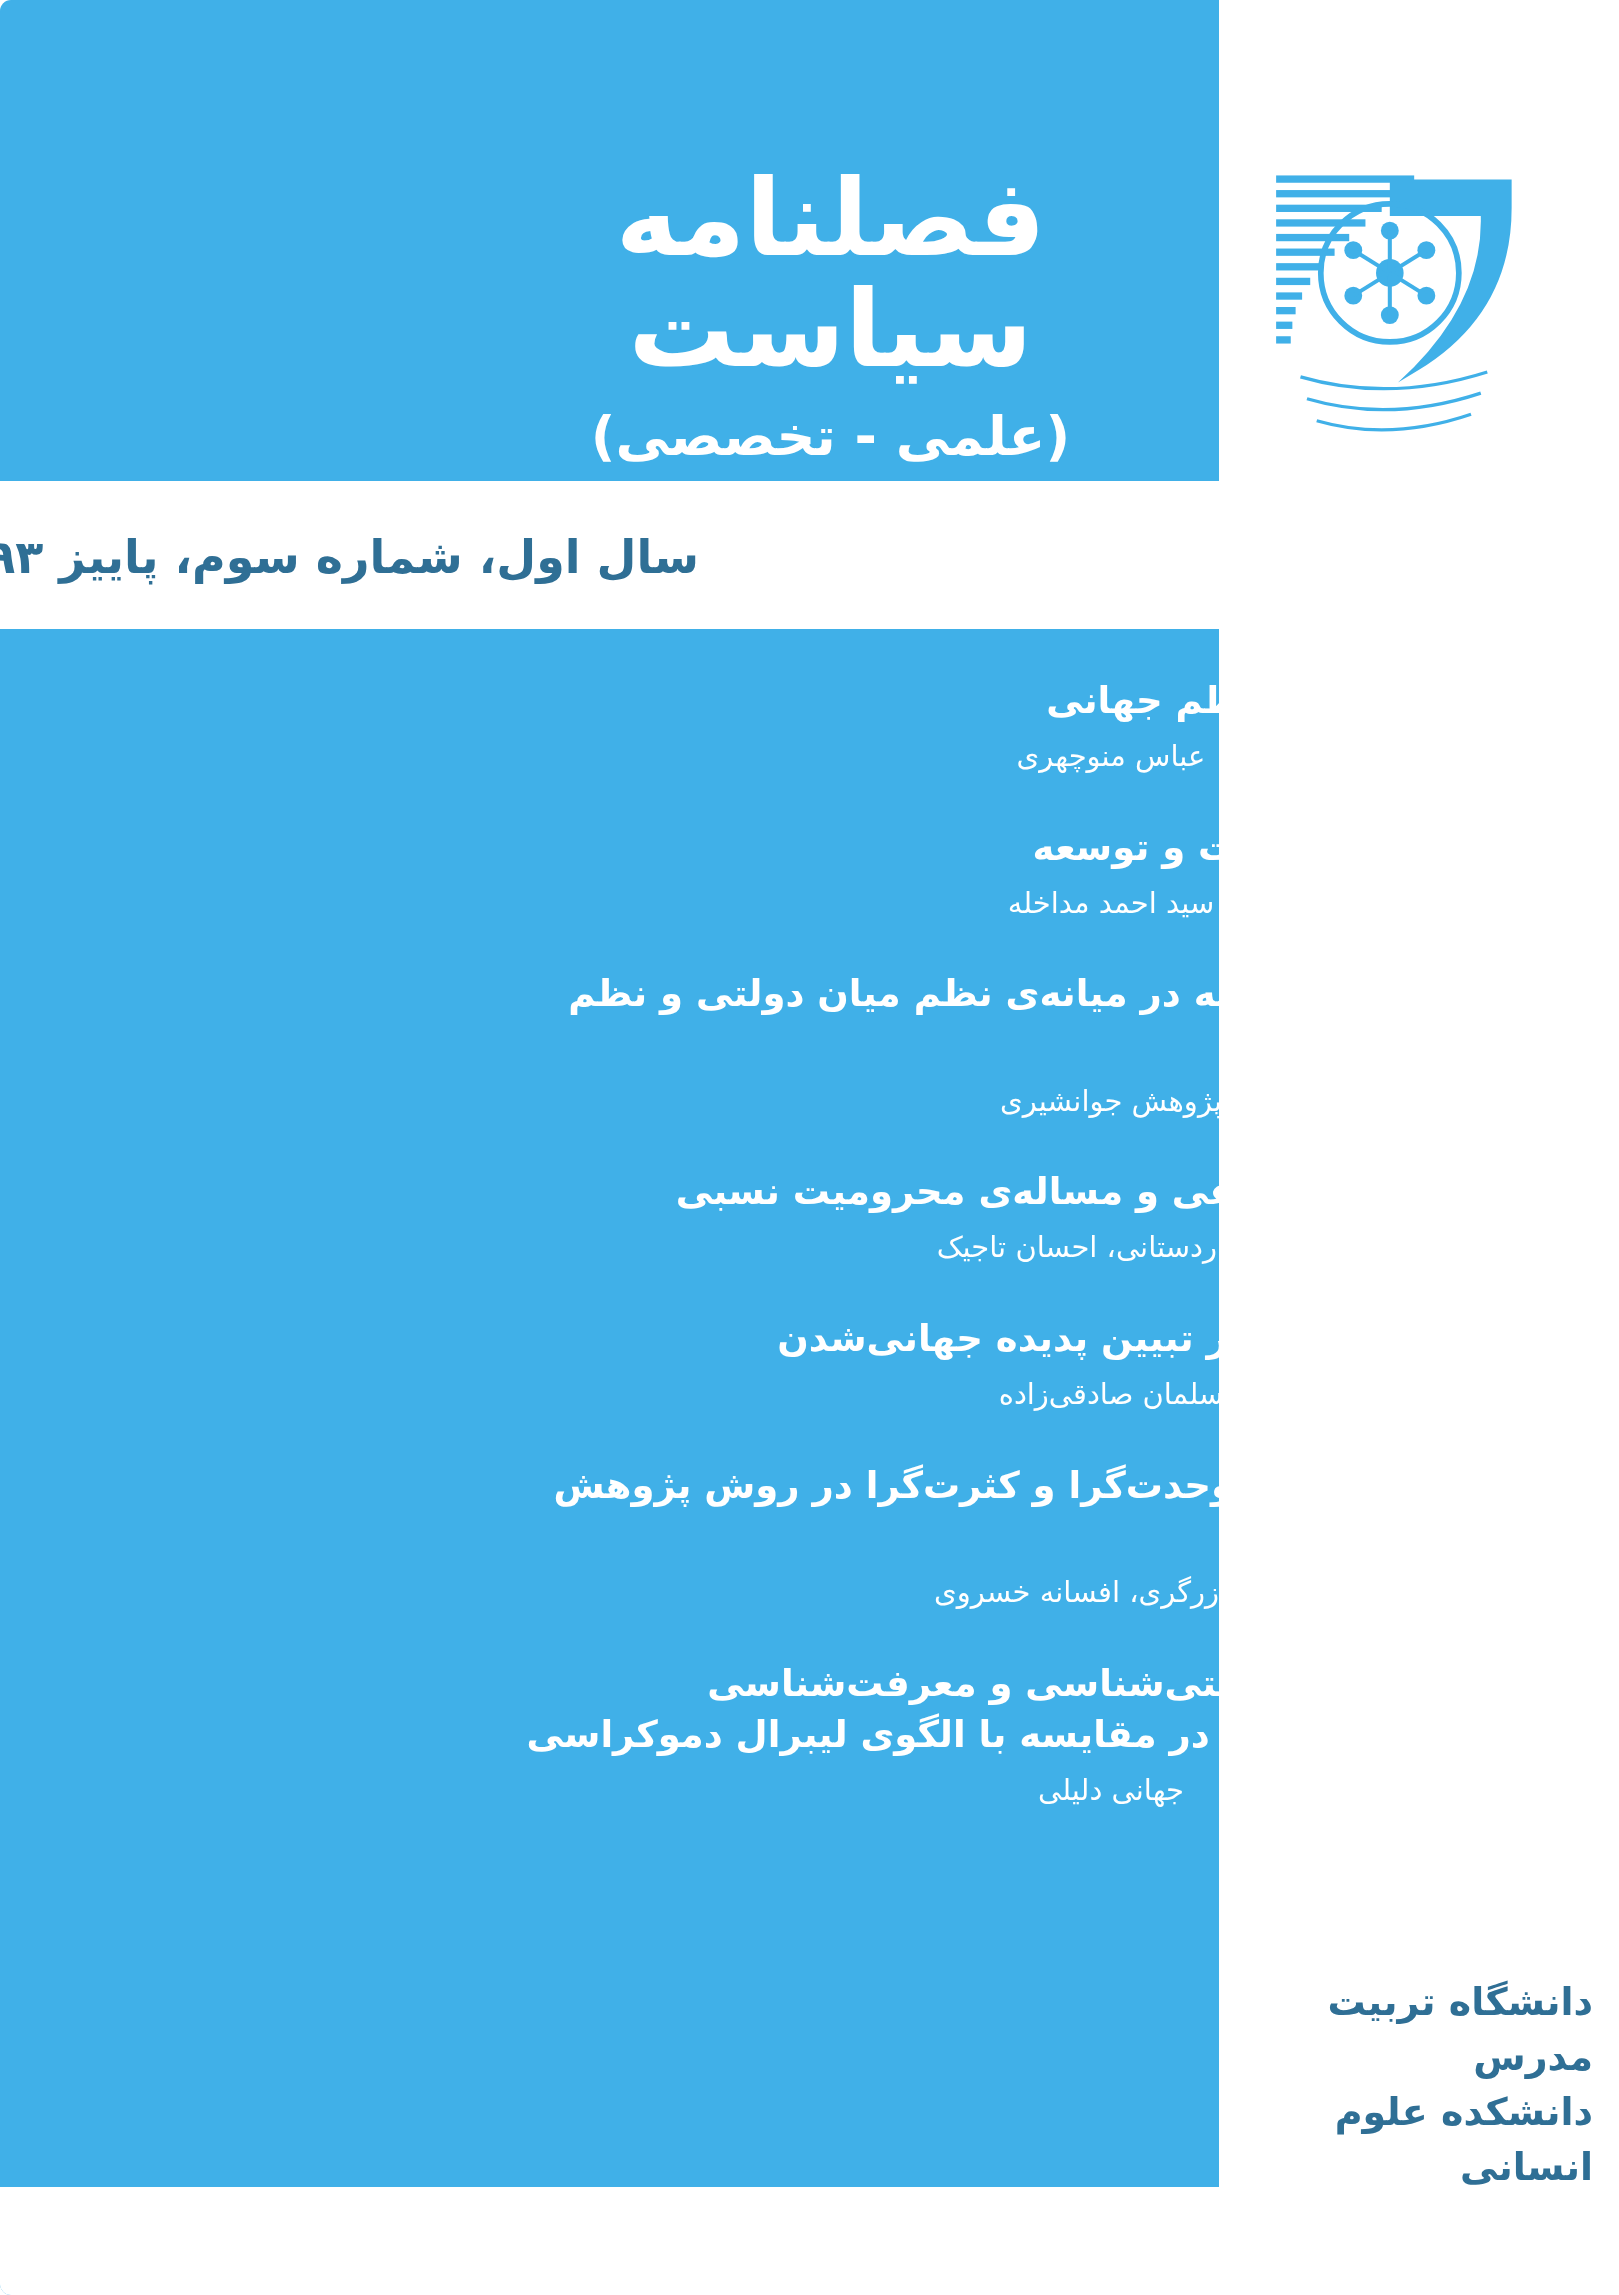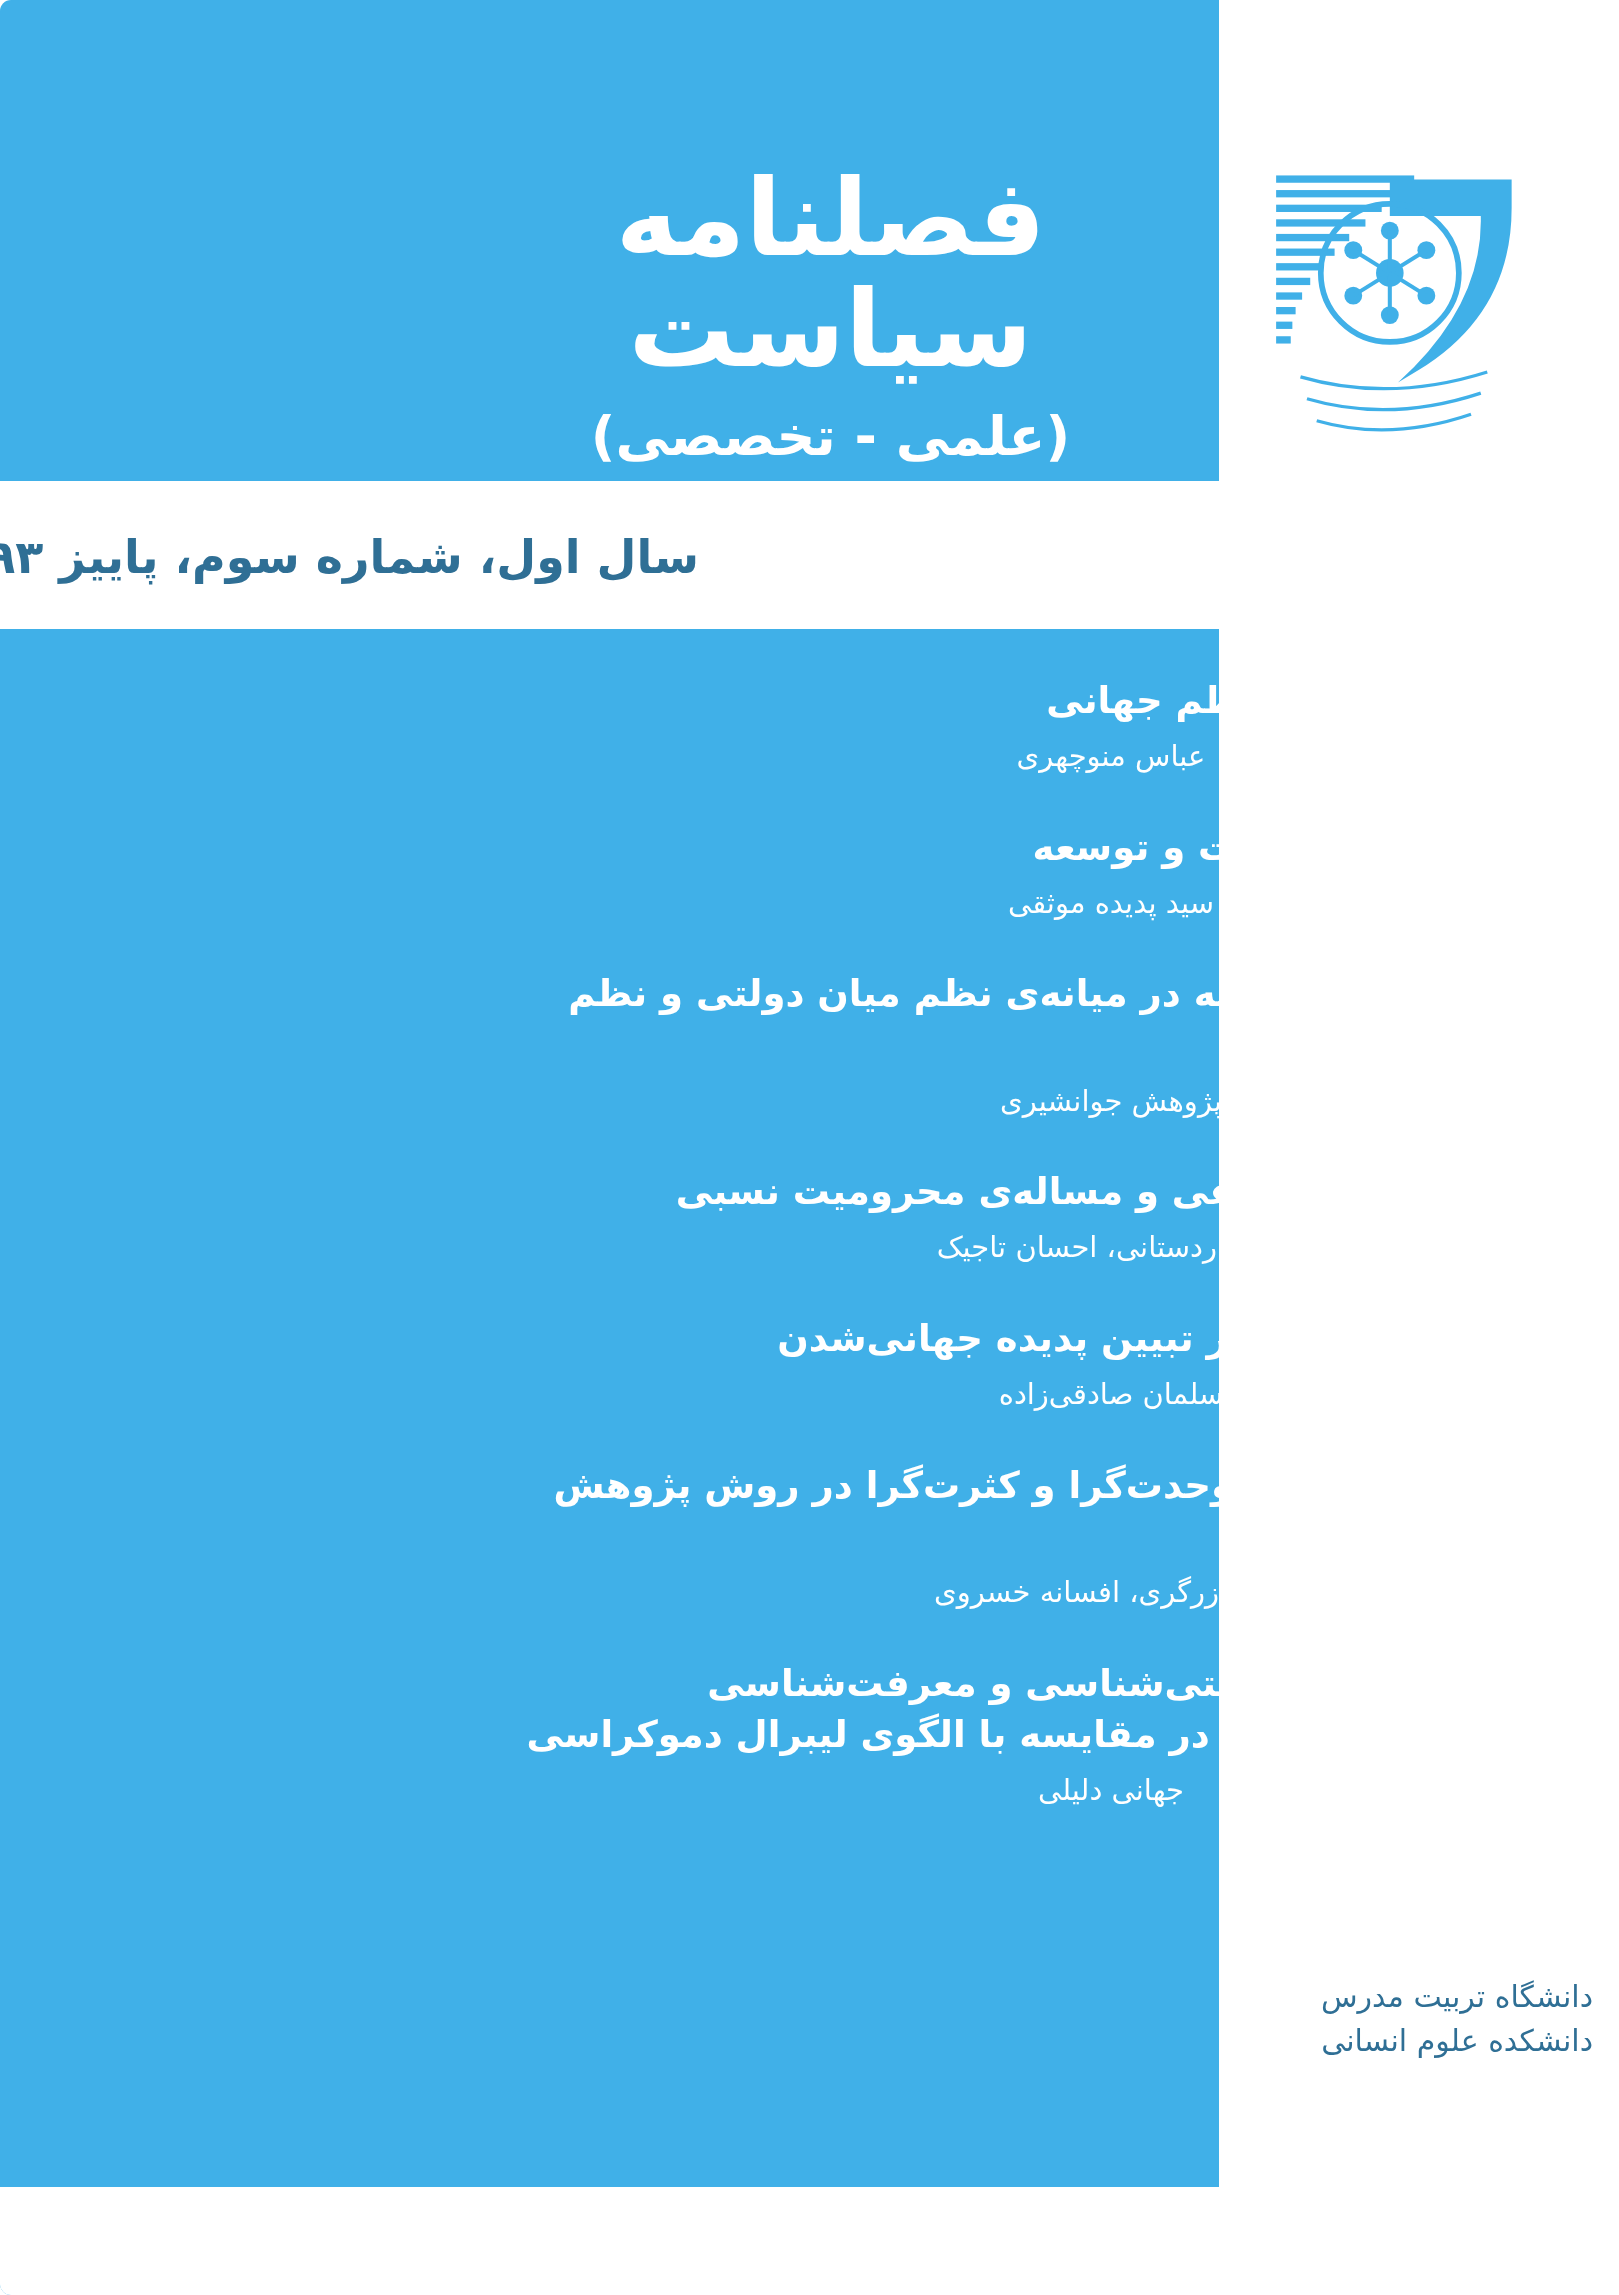--- a/index.html
+++ b/index.html
@@ -141,22 +141,22 @@
   .publisher {
     position: absolute;
     left: 1252px;
     top: 1975px;
     width: 341px;
     direction: rtl;
     text-align: right;
     color: #2f6f95;
   }
   .publisher div {
-    font-size: 30px;
-    font-weight: normal;
+    font-size: 38px;
+    font-weight: bold;
     line-height: 1.45;
   }
 </style>
 </head>
 <body>
 
 <div class="page">
 
   <div class="blue-field"></div>
   <div class="right-white"></div>
@@ -216,21 +216,21 @@
 
   <div class="contents">
 
     <div class="toc-item">
       <div class="toc-title">دیالکتیک جنگ و نظم جهانی</div>
       <div class="toc-author">عباس منوچهری</div>
     </div>
 
     <div class="toc-item">
       <div class="toc-title">ناسیونالیسم، دولت و توسعه</div>
-      <div class="toc-author">سید پدیده موثقی</div>
+      <div class="toc-author">سید احمد مداخله</div>
     </div>
 
     <div class="toc-item">
       <div class="toc-title">مداخله بشردوستانه در میانه‌ی نظم میان دولتی و نظم جهان وطن‌گرایانه</div>
       <div class="toc-author">پژوهش جوانشیری</div>
     </div>
 
     <div class="toc-item">
       <div class="toc-title">شورش‌های اجتماعی و مساله‌ی محرومیت نسبی</div>
       <div class="toc-author">علی اردستانی، احسان تاجیک</div>

